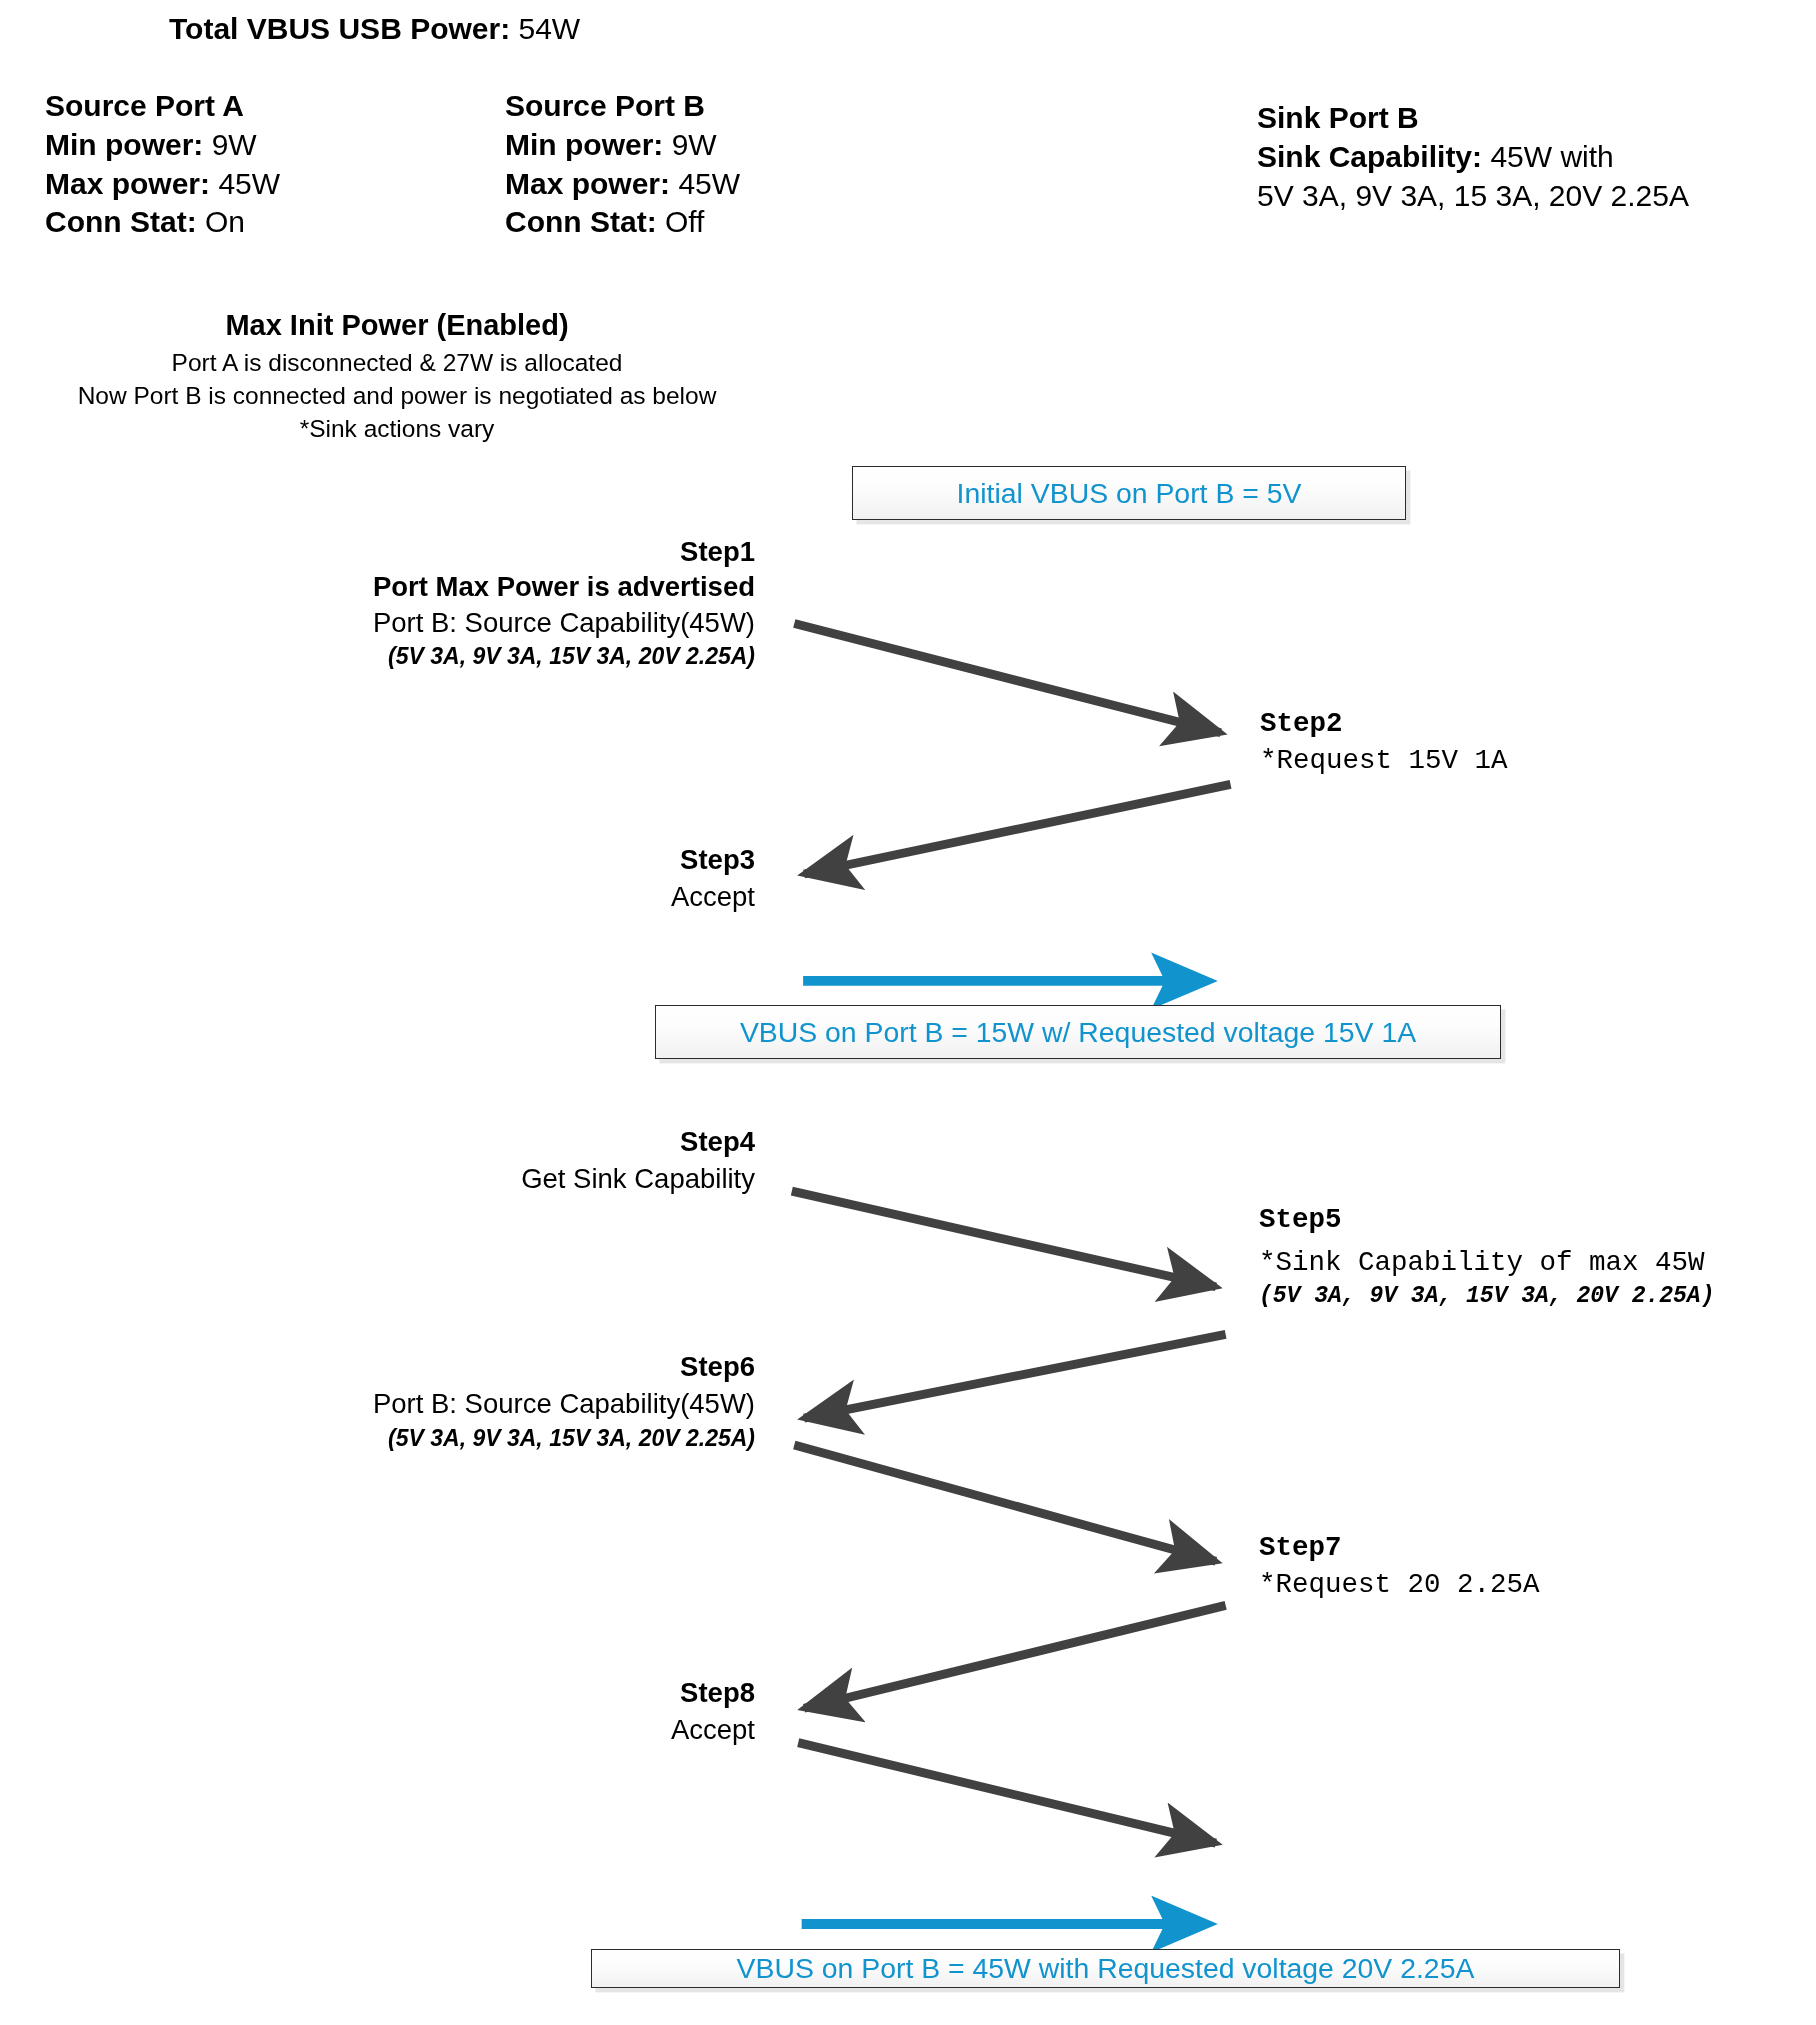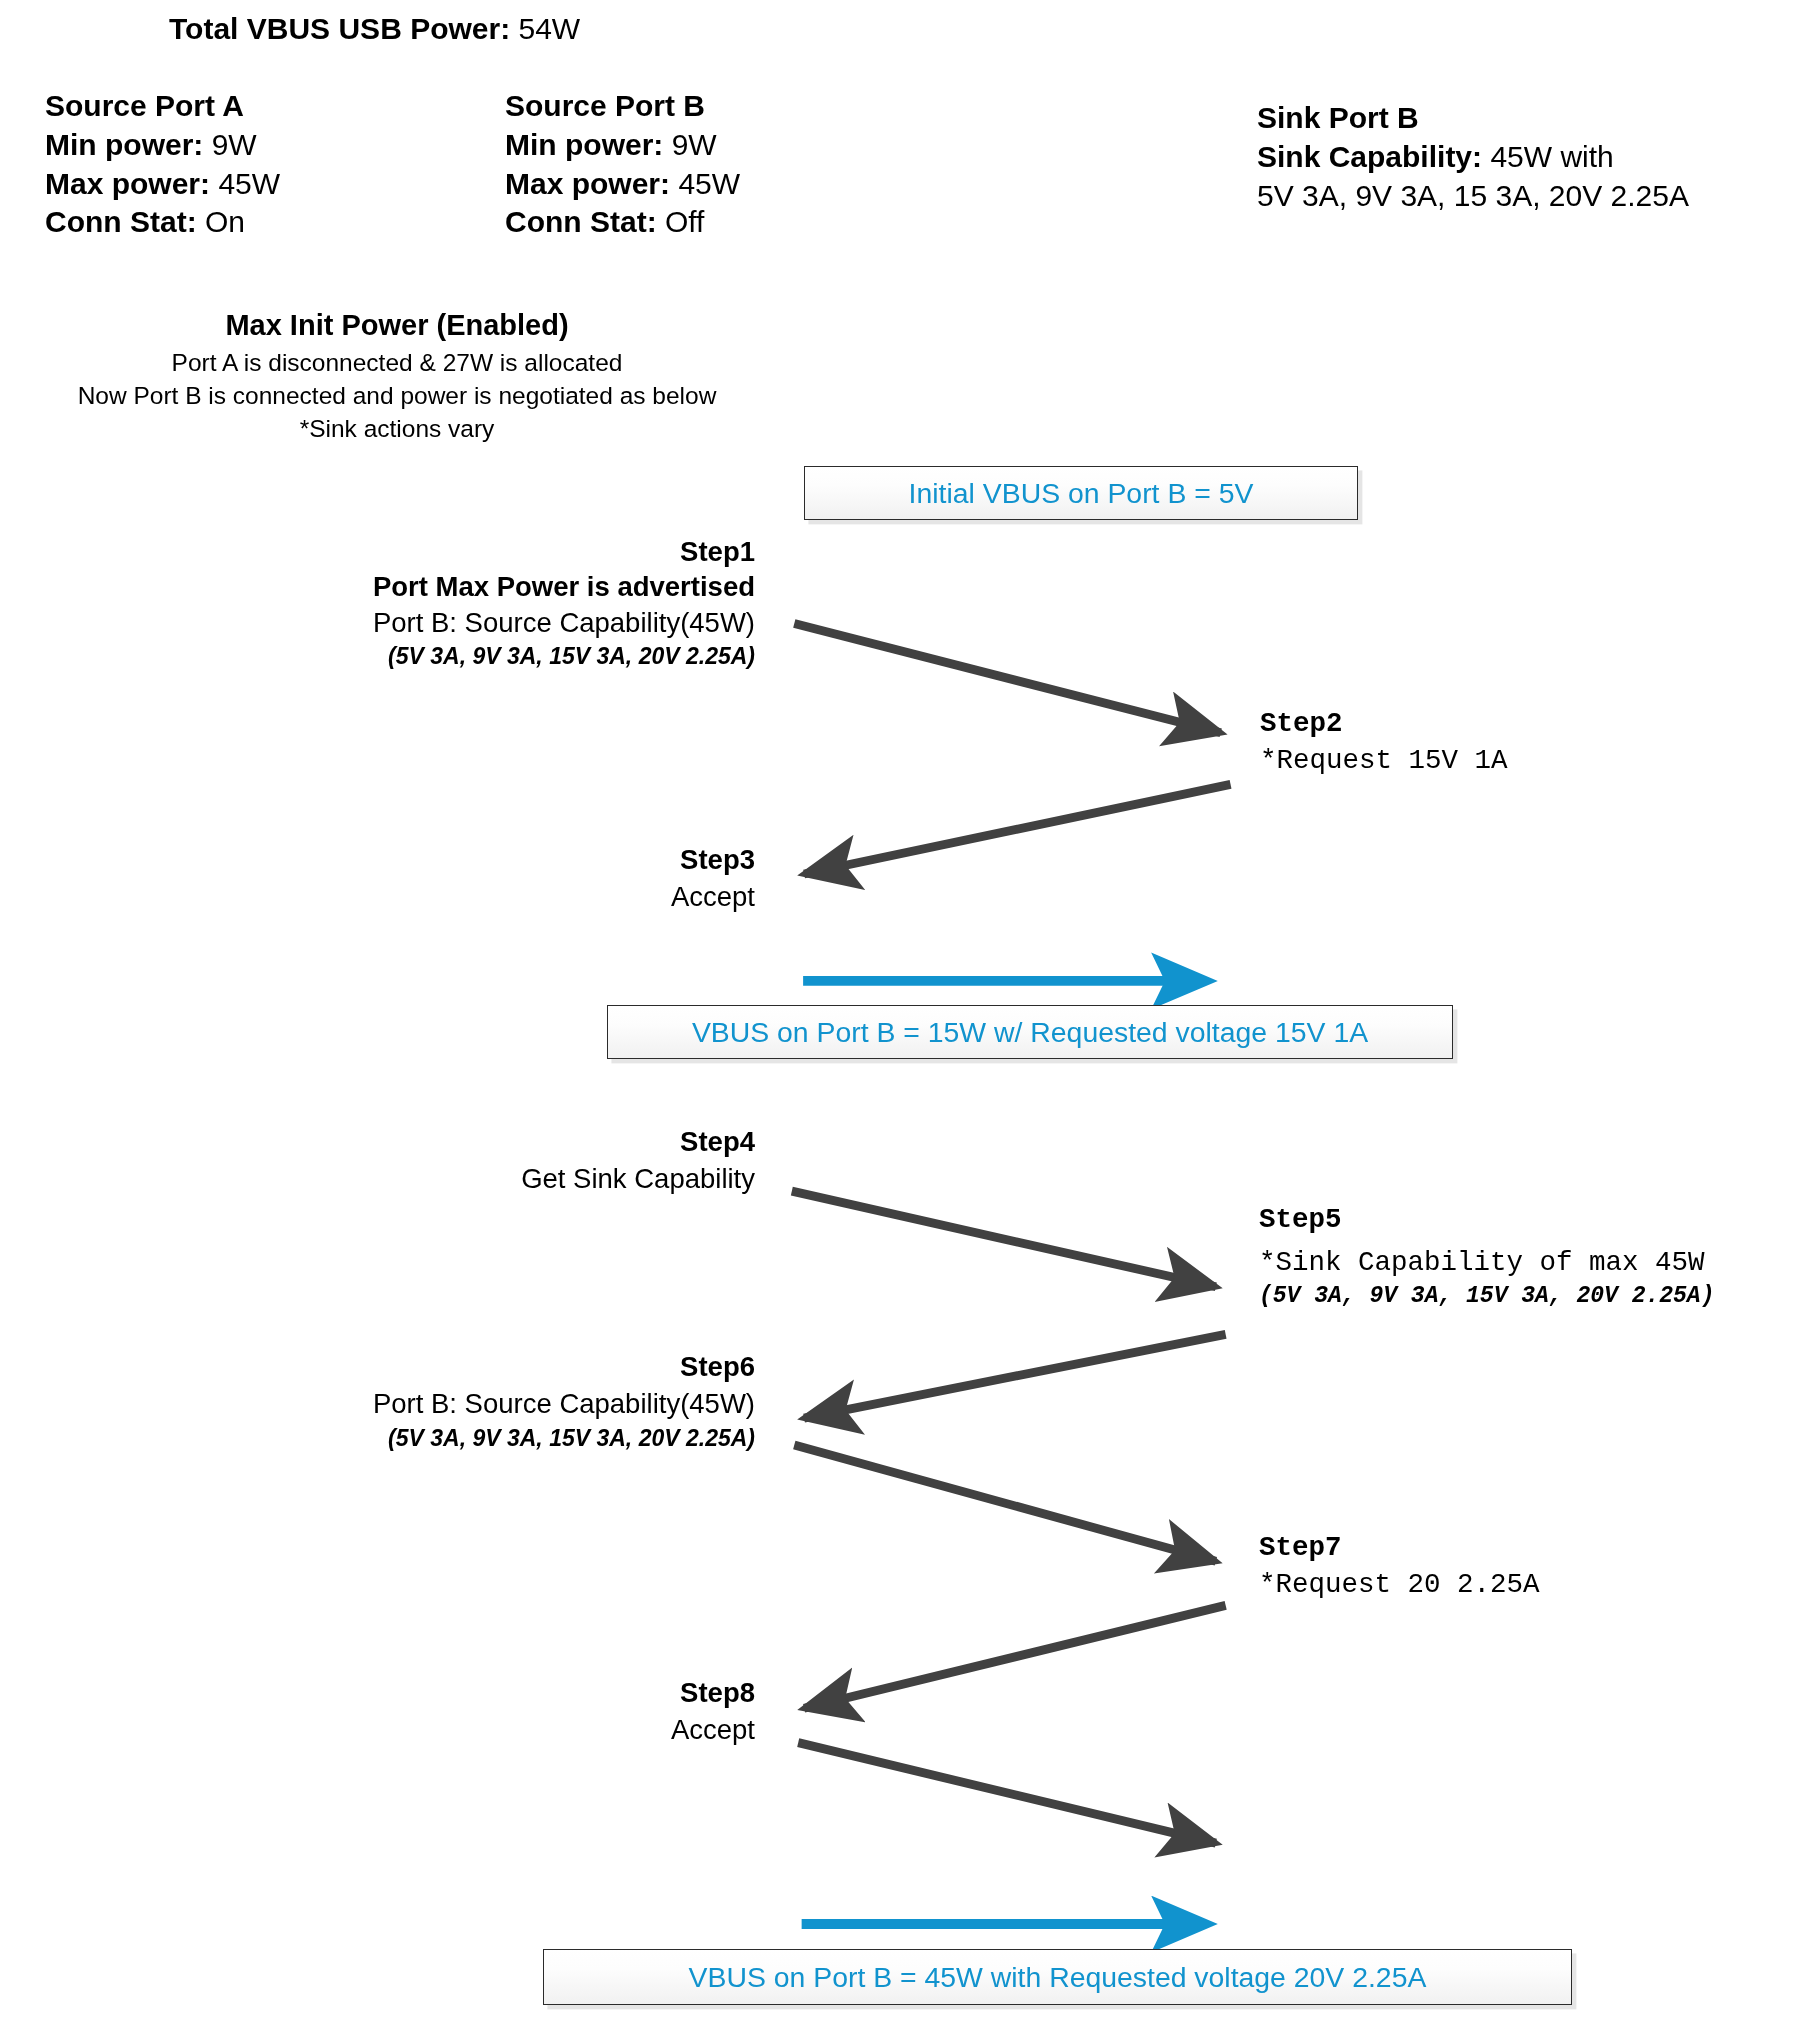--- a/index.html
+++ b/index.html
@@ -43,20 +43,21 @@
 
   
   .callout {
     box-sizing: border-box;
     border: 1.5px solid #2b2b2b;
     background: linear-gradient(to bottom, #ffffff 0%, #fdfdfd 35%, #f1f1f1 100%);
     box-shadow: 4.4px 4.4px 0 rgba(0,0,0,0.10);
     display: flex;
     align-items: center;
     justify-content: center;
+    margin-left: 48px;
   }
   .callout .ctext {
     font-size: 28.4px;
     color: #1193CE;
     font-weight: normal;
     white-space: nowrap;
   }
 
   
   #arrows {
@@ -198,18 +199,18 @@
   <div class="abs left-al" style="left:1259px; top:1534px; width:539px;">
     <div class="txt step-num" style="margin-bottom:9.8px;">Step7</div>
     <div class="txt step-main">*Request 20 2.25A</div>
   </div>
 
   <div class="abs right-al" style="left:147px; top:1679px; width:608px;text-align:right;">
     <div class="txt step-num" style="margin-bottom:9.8px;">Step8</div>
     <div class="txt step-main">Accept</div>
   </div>
 
-  <div class="abs callout" style="left:543px; top:1949px; width:1029px; height:56px;">
+  <div class="abs callout" style="left:543px; top:1949px; width:1029px; height:39px;">
     <span class="ctext">VBUS on Port B = 45W with Requested voltage 20V 2.25A</span>
   </div>
 
 </div>
 
 
 </body></html>

